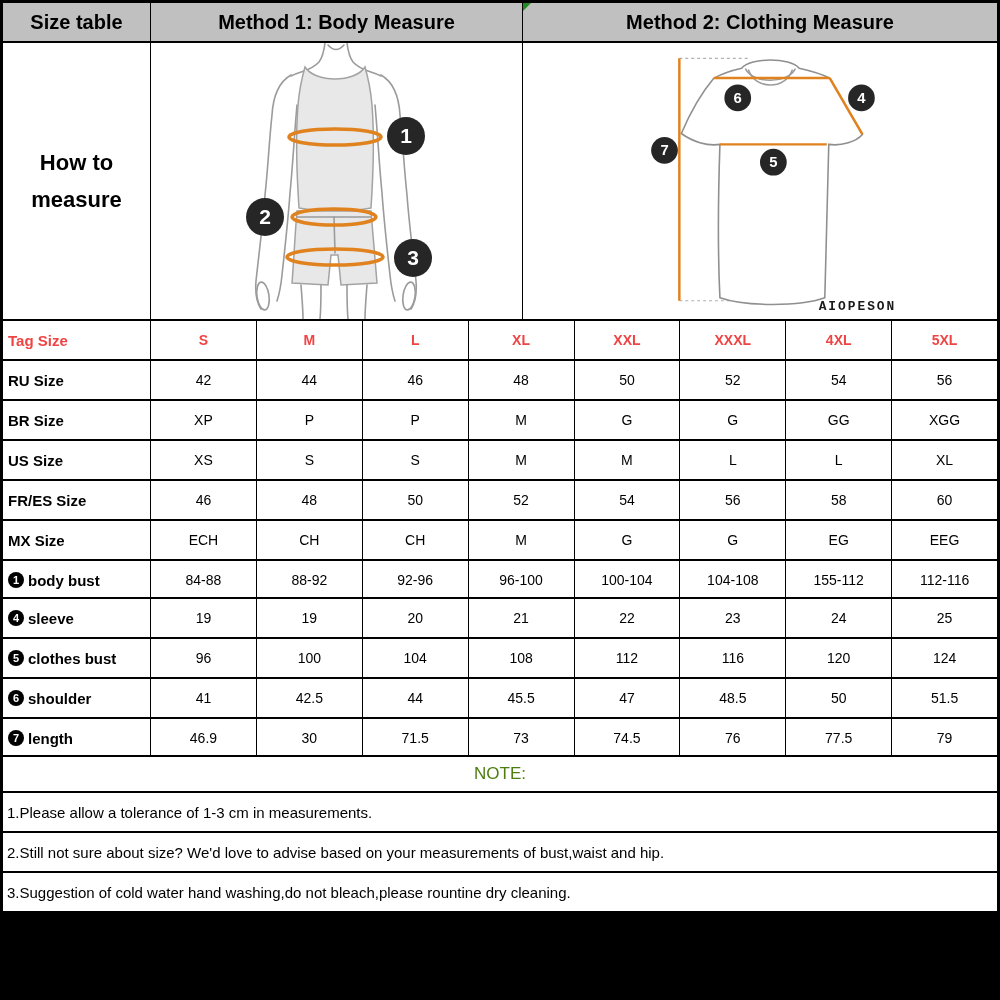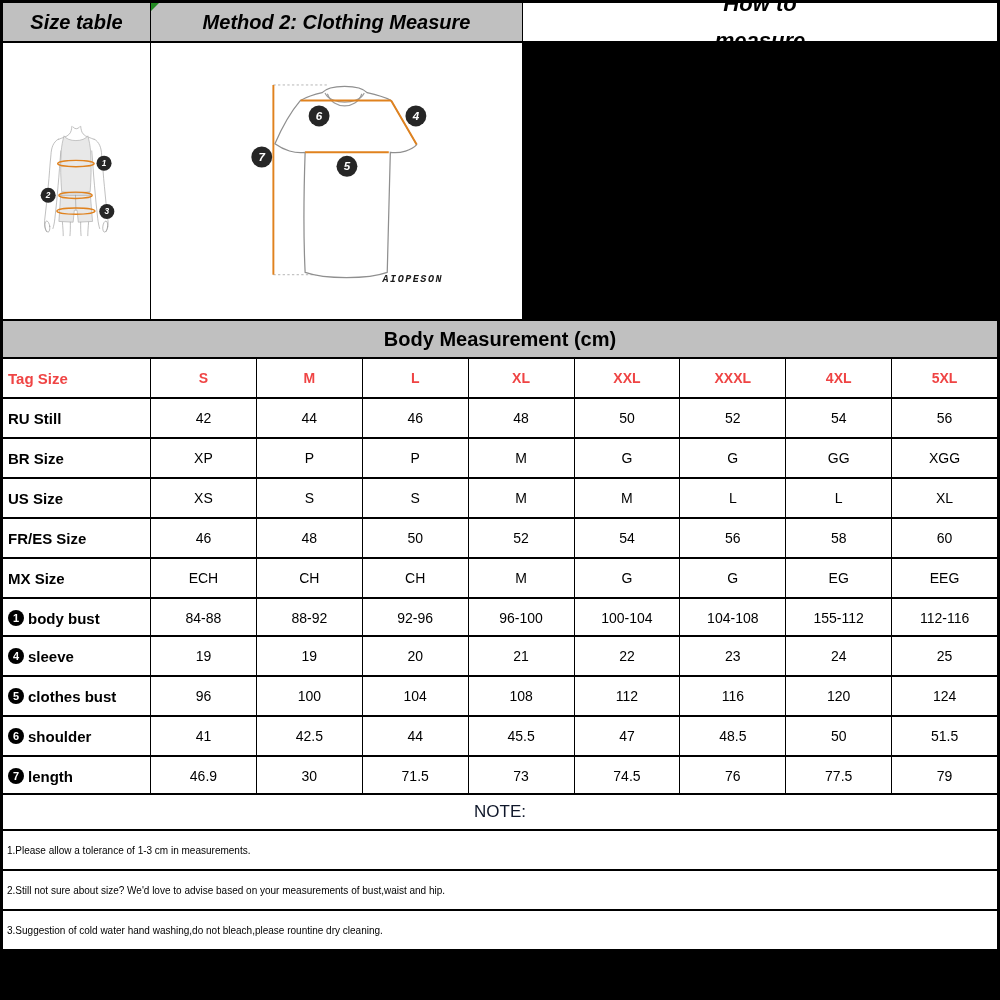--- a/index.html
+++ b/index.html
@@ -18,21 +18,20 @@
   .sep { border-top:2px solid #000; }
   .cell { background:#fff; display:flex; align-items:center; justify-content:center; overflow:hidden; }
   .trow { display:contents; }
 
   
   .sec-top {
     height:316px;
     grid-template-columns:147px 371px 1fr;
     grid-template-rows:38px 276px;
     gap:2px 1px;
-    font-style:italic;
   }
   .hcell { background:#c0c0c0; font-weight:bold; font-size:20px; }
   .hcell.rel { position:relative; }
   .corner-flag {
     position:absolute; top:0; left:0; width:0; height:0;
     border-top:8px solid #218a21; border-right:8px solid transparent;
   }
   .howto { font-weight:bold; font-size:22px; text-align:center; line-height:1.7; }
   .illu { position:relative; background:#fff; }
   .illu svg { position:absolute; inset:0; width:100%; height:100%; }
@@ -54,43 +53,44 @@
   .mk {
     display:inline-flex; align-items:center; justify-content:center;
     width:16px; height:16px; border-radius:50%;
     background:#000; color:#fff; font-size:11px; font-weight:bold; flex:0 0 auto;
   }
 
   
   .note-band {
     height:36px; background:#fff;
     display:flex; align-items:center; justify-content:center;
-    color:#0f172a; font-size:17px;
+    color:#4d7c0f; font-size:17px;
   }
   .notes { grid-template-columns:1fr; grid-auto-rows:38px; gap:2px; height:118px; }
-  .note-cell { justify-content:flex-start; padding-left:4px; font-size:10px; }
+  .note-cell { justify-content:flex-start; padding-left:4px; font-size:15px; }
 
   
   .outline { fill:none; stroke:#9b9b9b; stroke-width:1.6; stroke-linecap:round; }
   .garment { fill:#e8e8e8; stroke:#a3a3a3; stroke-width:1.5; }
   .shirt   { fill:#ffffff; stroke:#8f8f8f; stroke-width:1.6; }
   .tape { fill:none; stroke:#e0821e; stroke-width:3.5; }
   .mline { fill:none; stroke:#e0821e; stroke-width:2.5; }
   .dots { fill:none; stroke:#b0b0b0; stroke-width:1.2; stroke-dasharray:3 3; }
   .mkc { fill:#262626; }
   .mkt { fill:#ffffff; font-weight:bold; text-anchor:middle; }
   .brand { fill:#1a1a1a; font-family:"Liberation Mono", monospace; font-weight:bold; font-size:13px; letter-spacing:2px; text-anchor:middle; }
 </style>
 </head>
 <body>
 
 <div class="sheet">
 
   <div class="grid sec-top">
     <div class="cell hcell">Size table</div>
+    <div class="cell hcell">Method 1: Body  Measure</div>
     <div class="cell hcell rel">
       <span class="corner-flag"></span>
       <span>Method 2: Clothing Measure</span>
     </div>
 
     <div class="cell howto">
       <div><span>How to</span><br><span>measure</span></div>
     </div>
 
     <div class="cell illu">
@@ -167,36 +167,35 @@
         </g>
         <g>
           <circle class="mkc" cx="253" cy="119" r="13.5"></circle>
           <text class="mkt" x="253" y="124" font-size="15">5</text>
         </g>
         <text class="brand" x="338" y="268">AIOPESON</text>
       </svg>
     </div>
   </div>
 
-  <div class="band sep">Body Measurement (cm)</div>
 
   <div class="grid tbl tbl-body sep">
     <div class="trow red">
       <div class="cell lbl">Tag Size</div>
       <div class="cell val">S</div>
       <div class="cell val">M</div>
       <div class="cell val">L</div>
       <div class="cell val">XL</div>
       <div class="cell val">XXL</div>
       <div class="cell val">XXXL</div>
       <div class="cell val">4XL</div>
       <div class="cell val">5XL</div>
     </div>
     <div class="trow">
-      <div class="cell lbl">RU Still</div>
+      <div class="cell lbl">RU Size</div>
       <div class="cell val">42</div>
       <div class="cell val">44</div>
       <div class="cell val">46</div>
       <div class="cell val">48</div>
       <div class="cell val">50</div>
       <div class="cell val">52</div>
       <div class="cell val">54</div>
       <div class="cell val">56</div>
     </div>
     <div class="trow">

